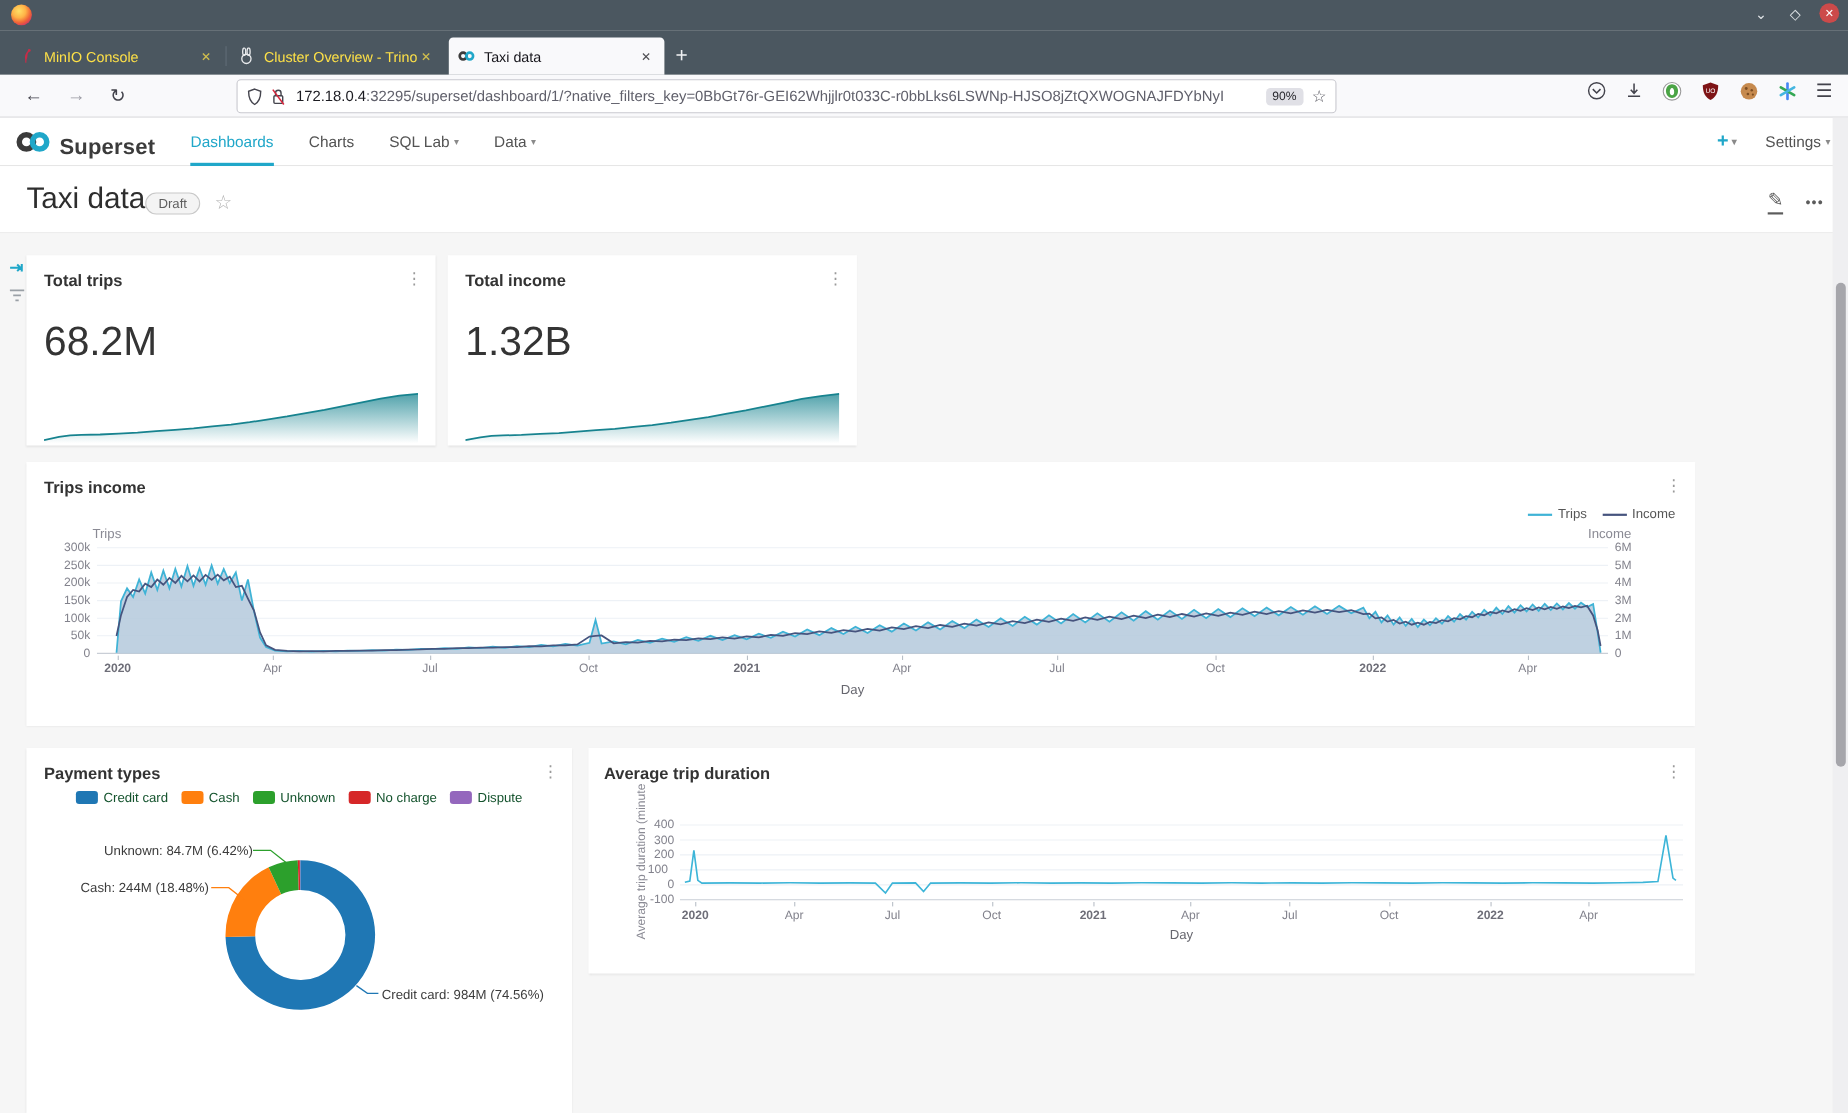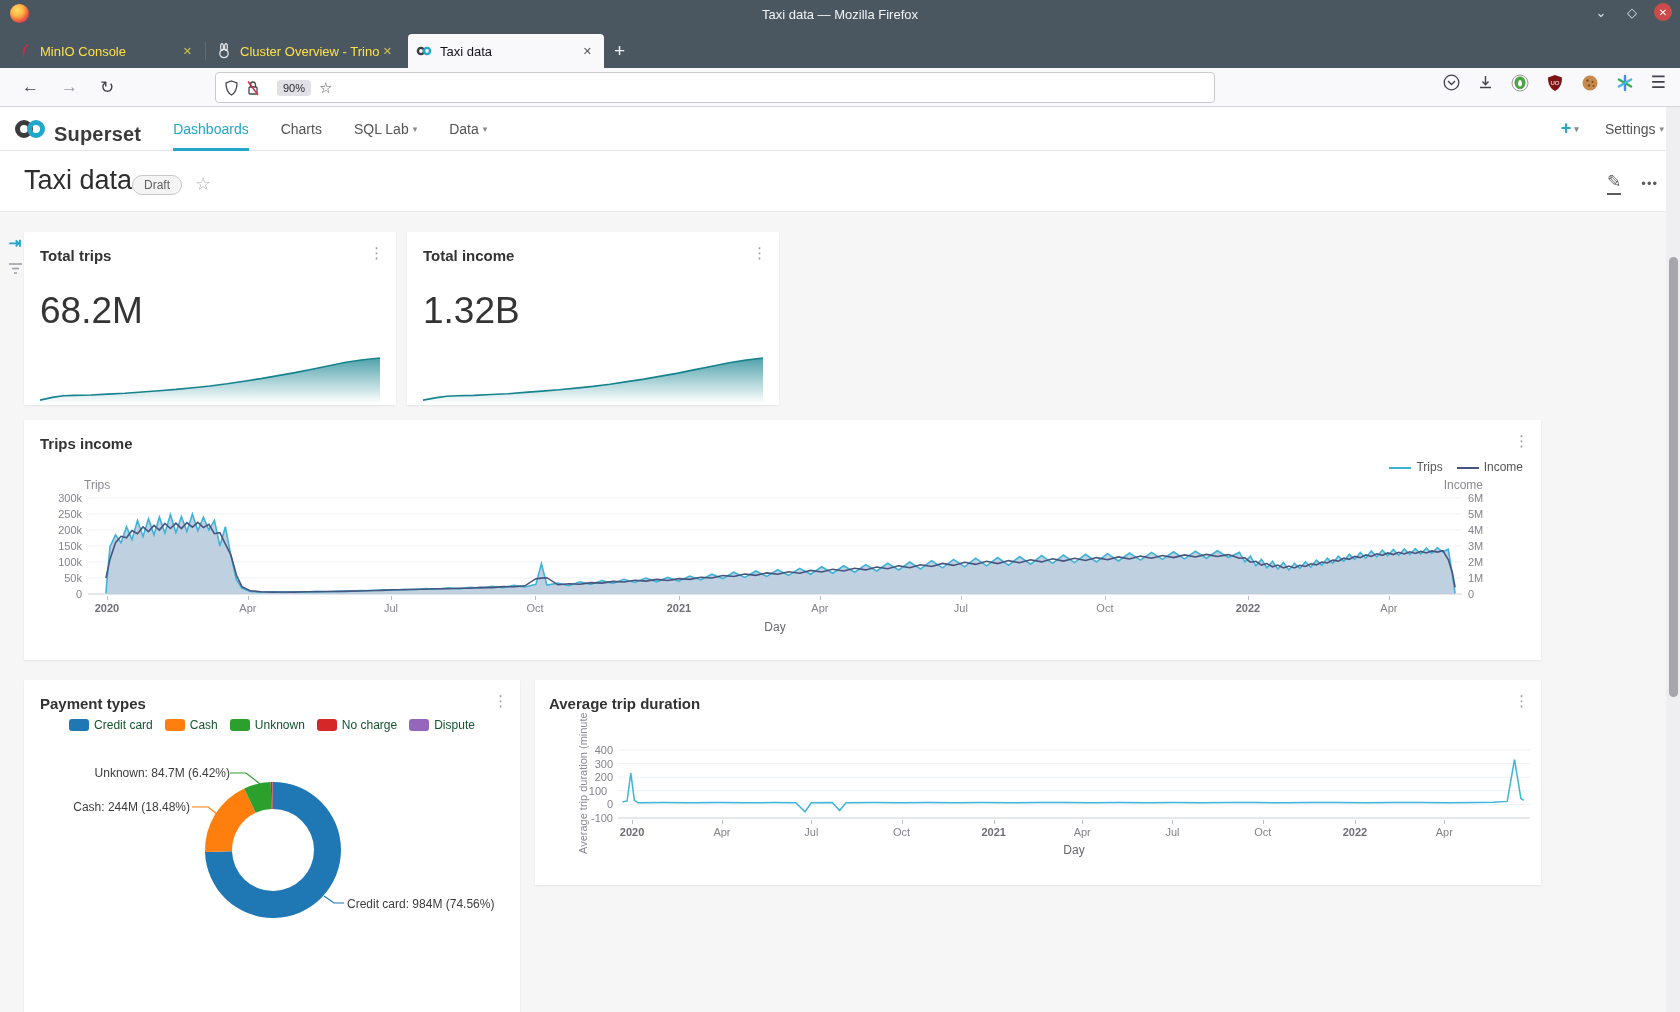--- a/index.html
+++ b/index.html
@@ -95,21 +95,20 @@
 
   svg { display:block; }
 </style>
 </head>
 <body>
 
 <div id="stage">
 
   <div id="titlebar">
     <div id="fx-logo"></div>
-    <div id="win-title">Taxi data — Mozilla Firefox</div>
     <div id="win-controls">
       <span class="winbtn">⌄</span>
       <span class="winbtn">◇</span>
       <span class="winbtn close">✕</span>
     </div>
   </div>
 
   <div id="tabbar">
     <div class="tab">
       <svg class="favicon" viewBox="0 0 16 16">
@@ -148,20 +147,21 @@
       <span class="sec-icons">
         <svg width="15" height="16" viewBox="0 0 15 16">
           <path d="M7.5 1 L13 3 C13 9 11 13 7.5 15 C4 13 2 9 2 3 Z" fill="none" stroke="#45454e" stroke-width="1.3"></path>
           </svg>
         <svg width="14" height="16" viewBox="0 0 14 16">
           <rect x="3" y="7" width="8" height="7" rx="1" fill="none" stroke="#45454e" stroke-width="1.3"></rect>
           <path d="M4.5 7 V4.5 a2.5 2.5 0 0 1 5 0 V7" fill="none" stroke="#45454e" stroke-width="1.3"></path>
           <line x1="2" y1="1.5" x2="12" y2="15" stroke="#d7263d" stroke-width="1.4"></line>
           </svg>
       </span>
+      <span id="url-text"><span class="host">172.18.0.4</span><span>:32295/superset/dashboard/1/?native_filters_key=0BbGt76r-GEI62Whjjlr0t033C-r0bbLks6LSWNp-HJSO8jZtQXWOGNAJFDYbNyI</span></span>
       <span id="zoom-badge">90%</span>
       <span id="star-btn">☆</span>
     </div>
     <div id="ext-icons">
       <svg width="17" height="17" viewBox="0 0 17 17">
         <circle cx="8.5" cy="8.5" r="7.3" fill="none" stroke="#43434c" stroke-width="1.3"></circle>
         <path d="M5 7 L8.5 10.5 L12 7" fill="none" stroke="#43434c" stroke-width="1.4"></path>
         </svg>
       <svg width="17" height="17" viewBox="0 0 17 17">
         <path d="M8.5 2 V10 M5.5 7.5 L8.5 10.8 L11.5 7.5" fill="none" stroke="#43434c" stroke-width="1.4"></path>

